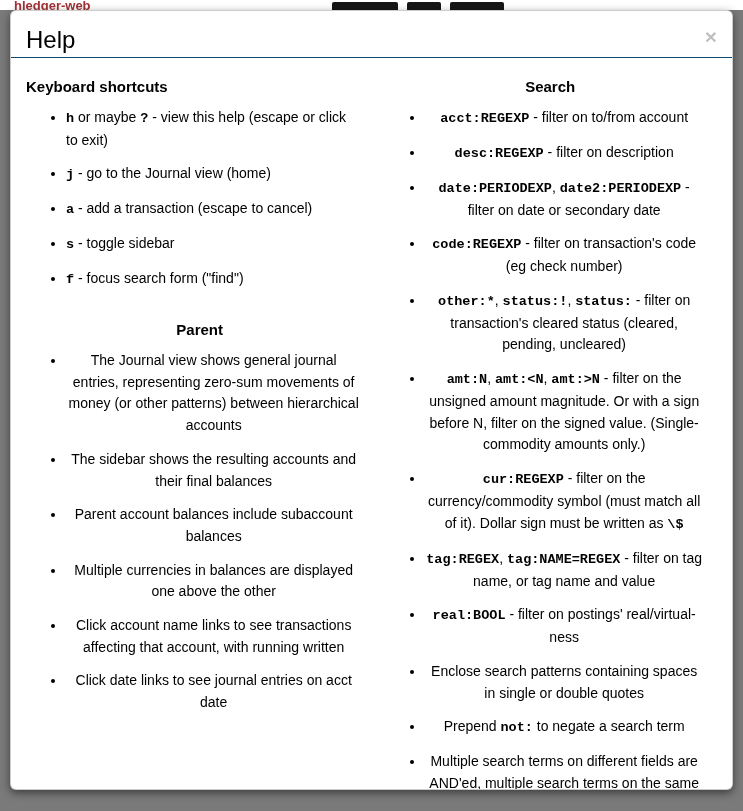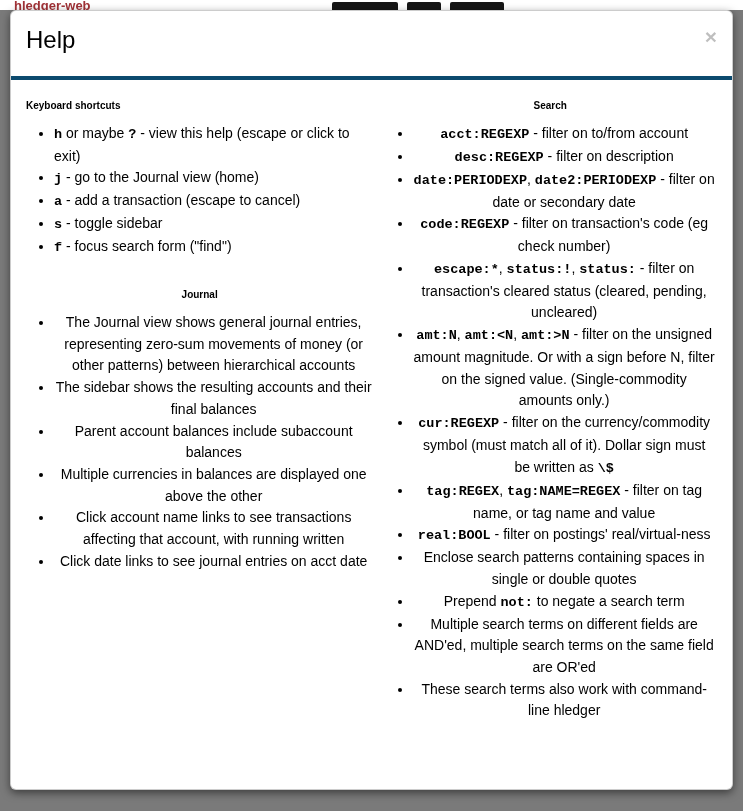--- a/index.html
+++ b/index.html
@@ -35,40 +35,40 @@
   .modal {
     position: absolute; top: 10px; left: 10px;
     width: 723px; height: 780px;
     background: #fff; border-radius: 6px;
     border: 1px solid rgba(0,0,0,0.2);
     box-shadow: 0 3px 9px rgba(0,0,0,0.5);
     z-index: 3; overflow: hidden;
   }
   .modal-header {
     position: relative;
-    padding: 15px 15px 21px 15px;
-    border-bottom: 4px solid #0c4a6e;
+    padding: 15px 15px 2px 15px;
+    border-bottom: 1px solid #0c4a6e;
   }
   .modal-title { margin: 0; font-size: 24px; font-weight: 500; line-height: 1.2; color: #000; }
   .close {
     position: absolute; top: 15px; right: 15px;
     border: 0; background: none; padding: 0;
     font-size: 21px; font-weight: bold; line-height: 1;
     color: #000; opacity: 0.25; cursor: pointer;
     font-family: "Liberation Sans", sans-serif;
   }
   .modal-body { display: flex; padding: 20px 15px 15px 15px; overflow: hidden; }
   .col { }
   .col-left  { width: 52%; padding-right: 12px; }
   .col-right { width: 48%; padding-right: 2px; }
   .section { margin-bottom: 30px; }
   .section:last-child { margin-bottom: 0; text-align: center; }
-  .section-heading { margin: 0 0 12px 0; font-size: 10px; font-weight: bold; }
+  .section-heading { margin: 0 0 12px 0; font-size: 15px; font-weight: bold; }
   ul.help-list { margin: 0; padding: 0 0 0 28px; font-size: 14px; line-height: 1.55; }
-  ul.help-list li { margin: 0; }
+  ul.help-list li { margin: 12px; }
   code {
     font-family: "Liberation Mono", "DejaVu Sans Mono", monospace;
     font-weight: bold; font-size: 13.5px; color: #000;
     white-space: nowrap;
   }
 </style>
 </head>
 <body>
 
 <div class="page-behind">
@@ -94,41 +94,41 @@
         <p class="section-heading">Keyboard shortcuts</p>
         <ul class="help-list">
             <li><code>h</code> or maybe <code>?</code> - view this help (escape or click to exit)</li>
             <li><code>j</code> - go to the Journal view (home)</li>
             <li><code>a</code> - add a transaction (escape to cancel)</li>
             <li><code>s</code> - toggle sidebar</li>
             <li><code>f</code> - focus search form ("find")</li>
           </ul>
       </div>
       <div class="section">
-        <p class="section-heading">Journal</p>
+        <p class="section-heading">Parent</p>
         <ul class="help-list">
             <li>The Journal view shows general journal entries, representing zero-sum movements of money (or other patterns) between hierarchical accounts</li>
             <li>The sidebar shows the resulting accounts and their final balances</li>
             <li>Parent account balances include subaccount balances</li>
             <li>Multiple currencies in balances are displayed one above the other</li>
             <li>Click account name links to see transactions affecting that account, with running written</li>
             <li>Click date links to see journal entries on acct date</li>
           </ul>
       </div>
     </div>
 
     <div class="col col-right">
       <div class="section">
         <p class="section-heading">Search</p>
         <ul class="help-list">
             <li><code>acct:REGEXP</code> - filter on to/from account</li>
             <li><code>desc:REGEXP</code> - filter on description</li>
             <li><code>date:PERIODEXP</code>, <code>date2:PERIODEXP</code> - filter on date or secondary date</li>
             <li><code>code:REGEXP</code> - filter on transaction's code (eg check number)</li>
-            <li><code>escape:*</code>, <code>status:!</code>, <code>status:</code> - filter on transaction's cleared status (cleared, pending, uncleared)</li>
+            <li><code>other:*</code>, <code>status:!</code>, <code>status:</code> - filter on transaction's cleared status (cleared, pending, uncleared)</li>
             <li><code>amt:N</code>, <code>amt:&lt;N</code>, <code>amt:&gt;N</code> - filter on the unsigned amount magnitude. Or with a sign before N, filter on the signed value. (Single-commodity amounts only.)</li>
             <li><code>cur:REGEXP</code> - filter on the currency/commodity symbol (must match all of it). Dollar sign must be written as <code>\$</code></li>
             <li><code>tag:REGEX</code>, <code>tag:NAME=REGEX</code> - filter on tag name, or tag name and value</li>
             <li><code>real:BOOL</code> - filter on postings' real/virtual-ness</li>
             <li>Enclose search patterns containing spaces in single or double quotes</li>
             <li>Prepend <code>not:</code> to negate a search term</li>
             <li>Multiple search terms on different fields are AND'ed, multiple search terms on the same field are OR'ed</li>
             <li>These search terms also work with command-line hledger</li>
           </ul>
       </div>

